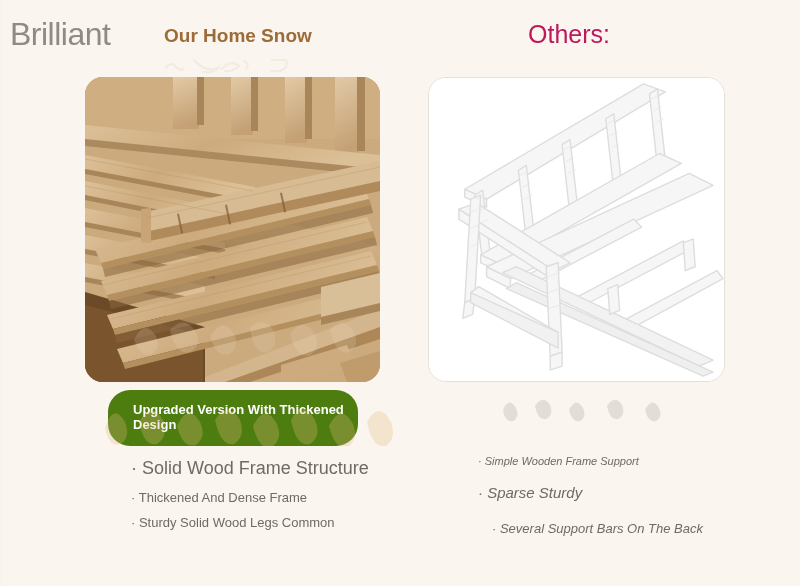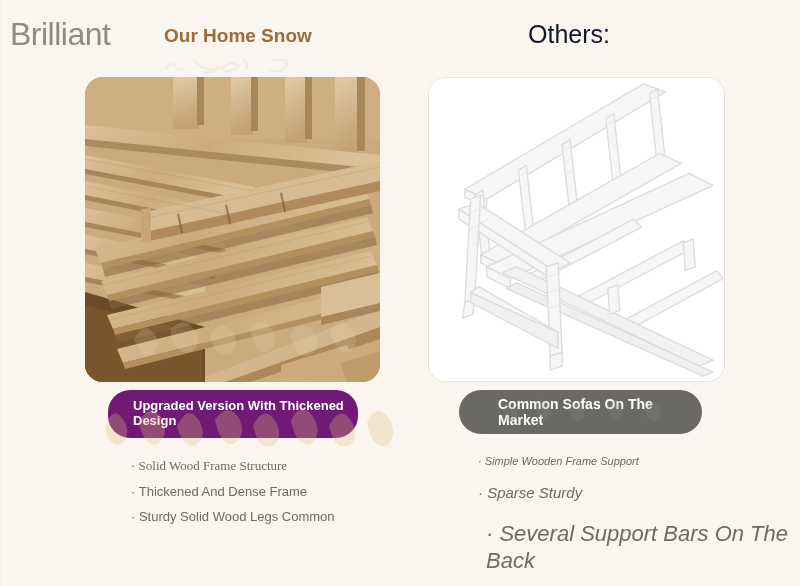--- a/index.html
+++ b/index.html
@@ -28,21 +28,21 @@
   }
   .brand-sub{
     position:absolute;left:164px;top:26px;
     font-size:19px;font-weight:bold;
     color:#9c6b38;
     line-height:1;
   }
   .others-title{
     position:absolute;left:528px;top:22px;
     font-size:25px;
-    color:#0f172a;
+    color:#be185d;
     line-height:1;
   }
 
   
   .wm-header{
     position:absolute;left:160px;top:52px;width:180px;height:28px;
     opacity:.55;pointer-events:none;
   }
 
   
@@ -64,22 +64,22 @@
   .illus-right svg{display:block;width:100%;height:100%;}
 
   
   .pill{
     position:absolute;
     border-radius:22px;
     display:flex;align-items:center;
     box-sizing:border-box;
   }
   .pill-left{
-    left:108px;top:390px;width:250px;height:48px;
-    background:#701a75;
+    left:108px;top:390px;width:250px;height:56px;
+    background:#4d7c0f;
   }
   .pill-right{
     left:459px;top:390px;width:243px;height:44px;
     background:#6b6965;
   }
   .pill-label{
     color:#ffffff;font-size:13px;font-weight:bold;
     line-height:1.15;
     padding-left:25px;padding-right:10px;
   }
@@ -88,27 +88,27 @@
   
   .bullets{position:absolute;}
   .bullets-left{left:131px;top:458px;width:250px;}
   .bullets-right{left:478px;top:455px;width:320px;font-style:italic;}
 
   .b{
     color:#6f6a63;
     line-height:1.2;
     margin-bottom:10px;
   }
-  .bl1{font-size:13px;font-family:Liberation Serif, serif;}
+  .bl1{font-size:18px;}
   .bl2{font-size:13px;}
   .bl3{font-size:13px;}
 
   .br1{font-size:11px;margin-bottom:16px;}
   .br2{font-size:15px;margin-bottom:19px;}
-  .br3{font-size:22px;margin-left:8px;}
+  .br3{font-size:13px;margin-left:14px;}
 
   
   .wm-mid{
     position:absolute;left:95px;top:388px;width:330px;height:58px;
     pointer-events:none;opacity:.42;
   }
   .wm-photo{
     position:absolute;left:130px;top:300px;width:240px;height:70px;
     pointer-events:none;opacity:.30;
   }
@@ -338,23 +338,20 @@
           <path d="M40 152 L50 148"></path>
           <path d="M41 170 L51 166"></path>
       </g>
     </svg>
   </div>
 
   <div class="pill pill-left">
     <span class="pill-label">Upgraded Version With Thickened Design</span>
   </div>
 
-  <div class="pill pill-right">
-    <span class="pill-label">Common Sofas On The Market</span>
-  </div>
 
   <svg class="wm-mid" viewBox="0 0 330 58" preserveAspectRatio="none">
     <g fill="#e3bd7e" opacity=".7">
       <path d="M10 40 q8 -26 20 -6 q6 14 -4 22 q-12 4 -16 -16z"></path>
       <path d="M44 34 q12 -22 24 -2 q6 16 -6 24 q-13 3 -18 -22z"></path>
       <path d="M82 38 q11 -24 23 -4 q7 15 -4 23 q-13 4 -19 -19z"></path>
       <path d="M120 32 q13 -20 25 0 q6 16 -6 24 q-13 3 -19 -24z"></path>
       <path d="M158 38 q12 -24 24 -2 q6 15 -5 23 q-13 4 -19 -21z"></path>
       <path d="M196 32 q12 -22 24 0 q7 16 -5 24 q-14 3 -19 -24z"></path>
       <path d="M234 38 q12 -24 24 -2 q6 15 -5 23 q-13 4 -19 -21z"></path>

